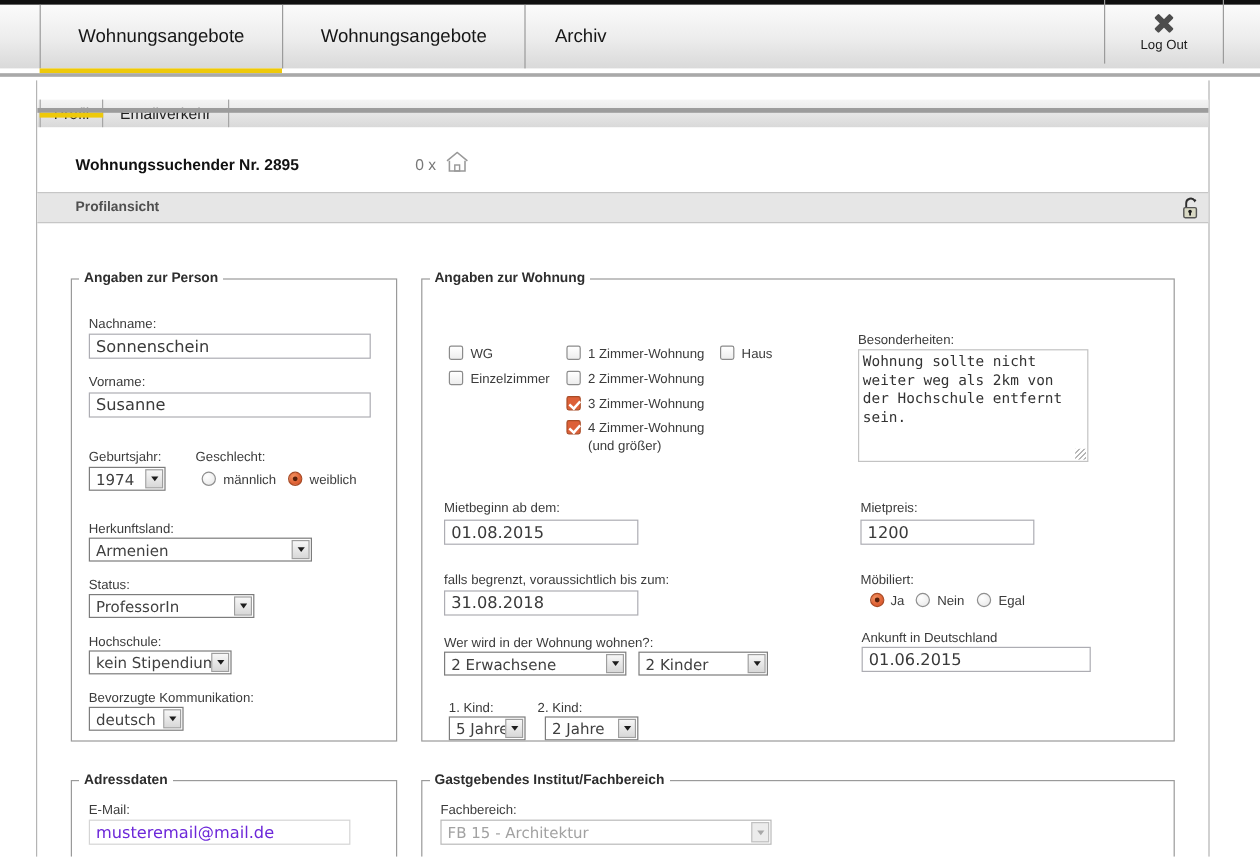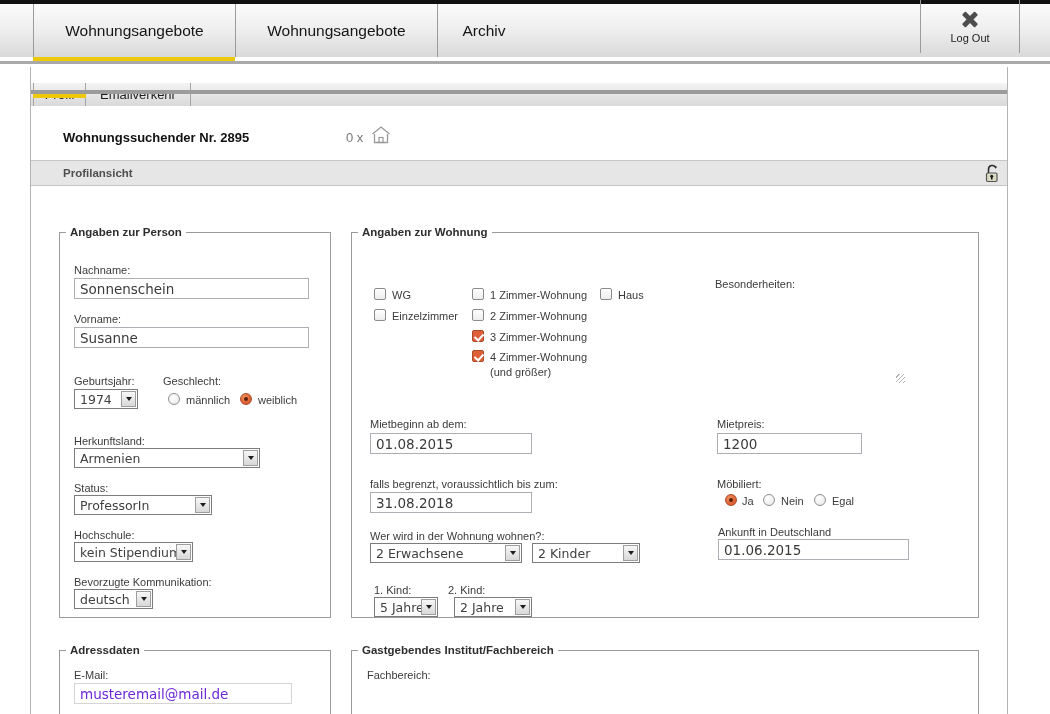--- a/index.html
+++ b/index.html
@@ -217,20 +217,24 @@
     <span class="cb checked" style="left:120px;top:92px"></span>
     <span class="lbl" style="left:138px;top:93px">3 Zimmer-Wohnung</span>
     <span class="cb checked" style="left:120px;top:112px"></span>
     <span class="lbl" style="left:138px;top:113px">4 Zimmer-Wohnung</span>
     <span class="lbl sub" style="left:138px;top:128px">(und größer)</span>
 
     <span class="cb" style="left:248px;top:50px"></span>
     <span class="lbl" style="left:266px;top:51px">Haus</span>
 
     <span class="lbl" style="left:363px;top:40px">Besonderheiten:</span>
+    <textarea class="ta" style="left: 363px; top: 53px; width: 192px; height: 94px;" readonly="">Wohnung sollte nicht
+weiter weg als 2km von
+der Hochschule entfernt
+sein.</textarea>
     <span class="ta-grip" style="left:544px;top:136px"></span>
 
     <span class="lbl" style="left:18px;top:180px">Mietbeginn ab dem:</span>
     <input class="inp" style="left: 18px; top: 195px; width: 162px;" readonly="" value="01.08.2015">
     <span class="lbl" style="left:365px;top:180px">Mietpreis:</span>
     <input class="inp" style="left: 365px; top: 195px; width: 145px;" readonly="" value="1200">
 
     <span class="lbl" style="left:18px;top:240px">falls begrenzt, voraussichtlich bis zum:</span>
     <input class="inp" style="left: 18px; top: 254px; width: 162px;" readonly="" value="31.08.2018">
 
@@ -278,15 +282,21 @@
   <fieldset class="fs" style="left:28px;top:577px;width:272px;height:120px">
     <legend class="lg">Adressdaten</legend>
     <span class="lbl" style="left:14px;top:13px">E-Mail:</span>
     <input class="inp disabled" style="left: 14px; top: 27px; width: 218px;" readonly="" value="musteremail@mail.de">
 
   </fieldset>
 
   <fieldset class="fs" style="left:320px;top:577px;width:628px;height:120px">
     <legend class="lg">Gastgebendes Institut/Fachbereich</legend>
     <span class="lbl" style="left:15px;top:13px">Fachbereich:</span>
+    <span class="sel disabled" style="left:15px;top:27px;width:276px;height:21px">
+      <span class="sel-text">FB 15 - Architektur</span>
+      <span class="sel-btn">
+          <i class="tri"></i>
+        </span>
+    </span>
   </fieldset>
 
 </div>
 
 </body></html>

